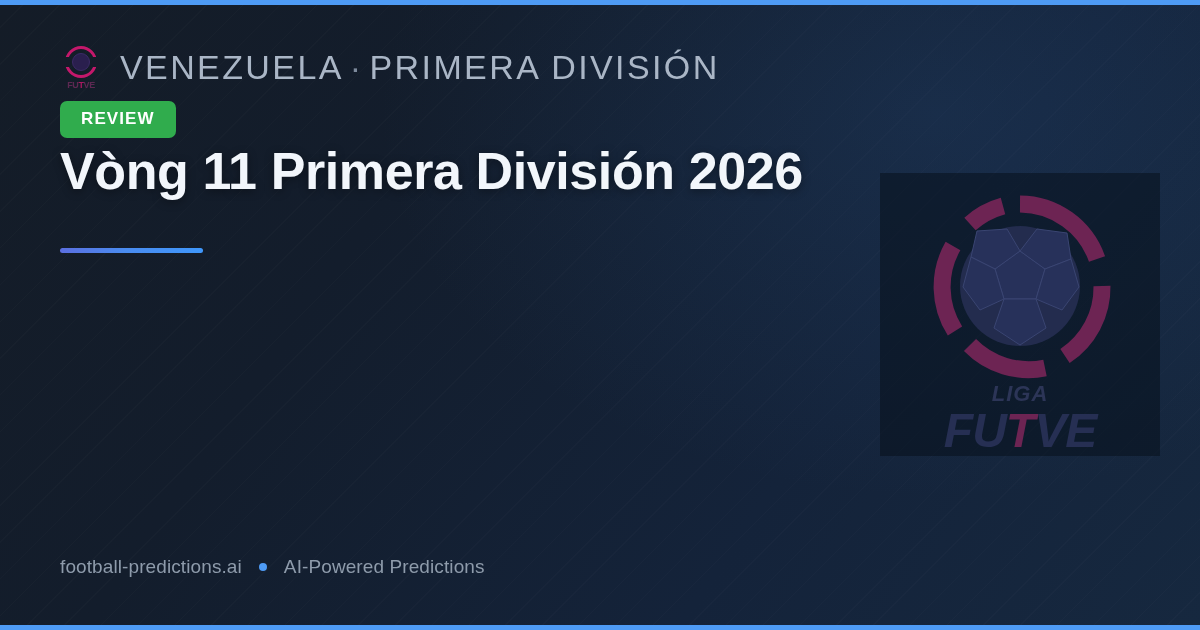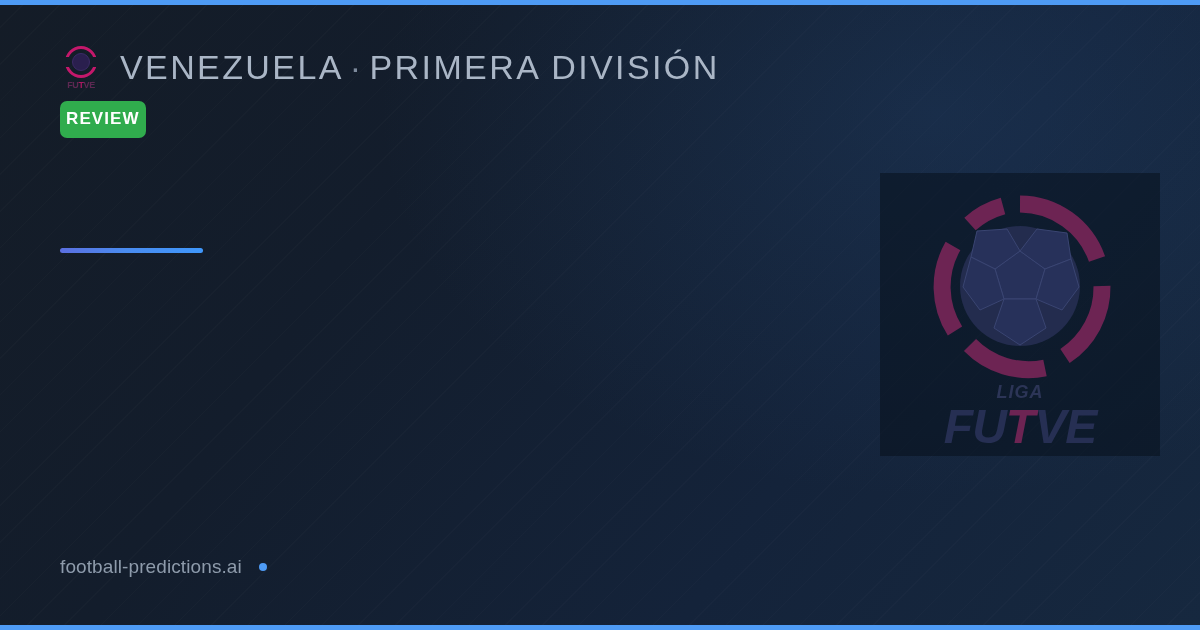--- a/index.html
+++ b/index.html
@@ -102,21 +102,21 @@
 
   .badge {
     position:absolute;
     top:101px; left:0;
     display:inline-block;
     background:#30ac4d;
     color:#ffffff;
     font-size:17px;
     font-weight:700;
     letter-spacing:1.1px;
-    padding:8px 6px 9px;
+    padding:8px 21px 9px;
     border-radius:7px;
   }
 
   .headline {
     position:absolute;
     top:141px; left:0;
     width:800px;
     font-size:52px;
     font-weight:700;
     line-height:1.17;
@@ -181,21 +181,21 @@
   .ring-wrap svg { display:block; }
 
   .wordmark {
     position:absolute;
     left:0; top:192px;
     width:240px;
     text-align:center;
     line-height:1;
   }
   .wm-liga {
-    font-size:18px;
+    font-size:22px;
     font-weight:700;
     font-style:italic;
     letter-spacing:1px;
     color:#2c3557;
     display:block;
   }
   .wm-futve {
     font-size:48px;
     font-weight:700;
     font-style:italic;
@@ -225,26 +225,28 @@
         <div class="ball-s"></div>
         <div class="wm-s">FU<b>T</b>VE</div>
       </div>
       <div class="league-text">
         <span>VENEZUELA</span><span class="sep">·</span><span>PRIMERA DIVISIÓN</span>
       </div>
     </div>
 
     <div class="badge">REVIEW</div>
 
+    <h1 class="headline">Vòng 11 Primera División 2026</h1>
 
     <div class="accent-bar"></div>
 
     <div class="footer">
       <span class="footer-site">football-predictions.ai</span>
       <span class="footer-dot"></span>
+      <span class="footer-tag">AI-Powered Predictions</span>
     </div>
 
   </div>
 
   <div class="logo-panel">
     <div class="logo-inner">
 
       <div class="ring-wrap">
         <svg width="190" height="190" viewBox="0 0 190 190">
 

